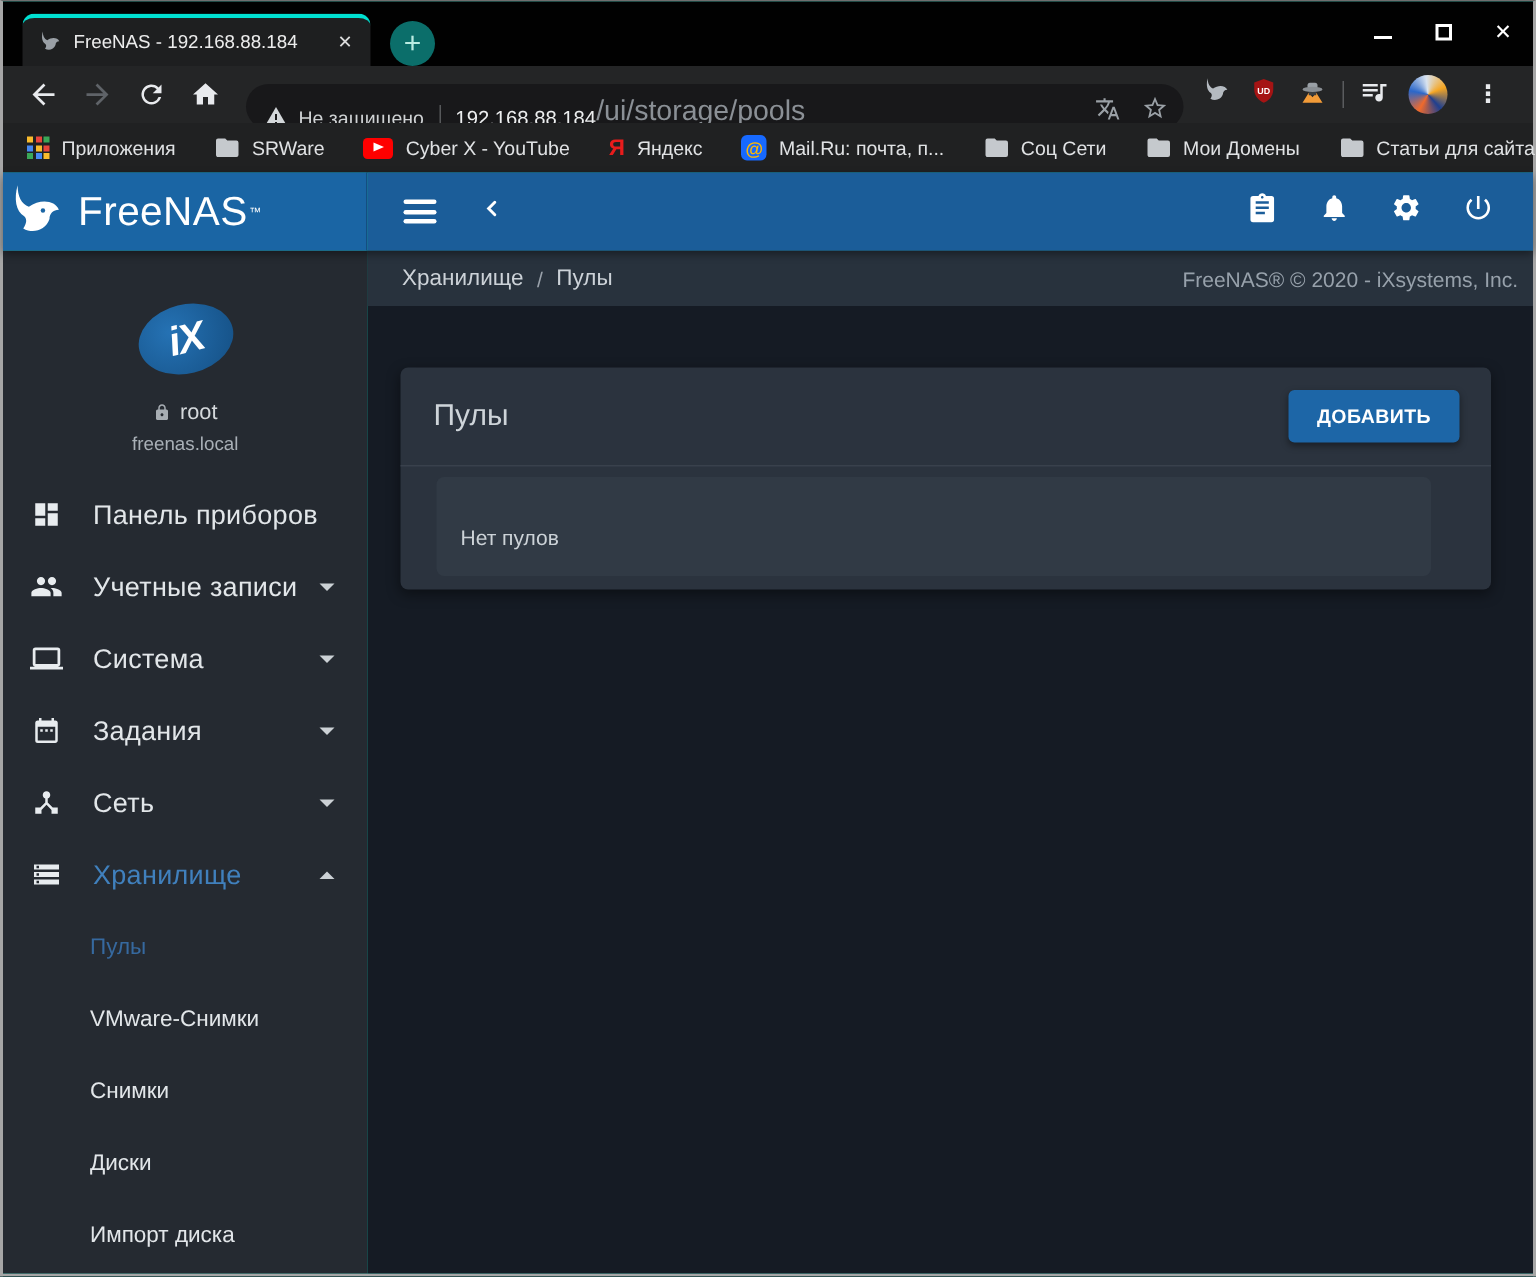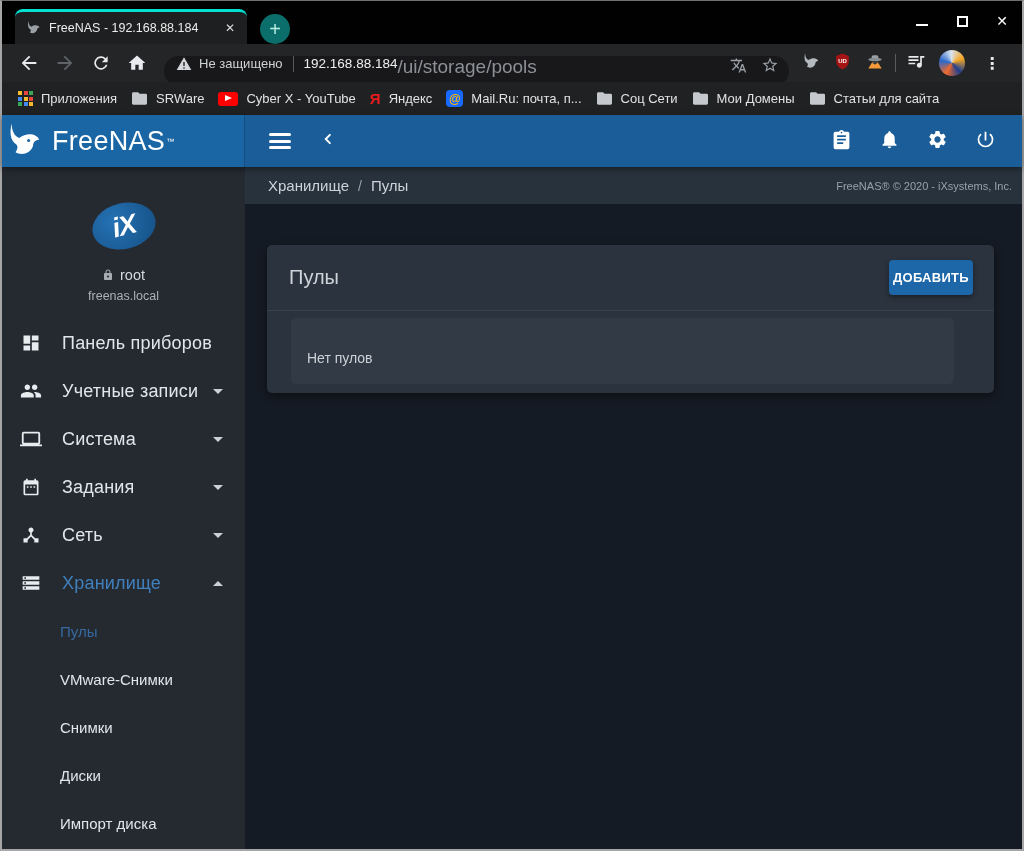--- a/index.html
+++ b/index.html
@@ -20,36 +20,36 @@
             background:#0b6e6a; color:#b9ece2; font-size:20px; display:flex; align-items:center; justify-content:center; font-weight:400; }
   .win-controls { position:absolute; right:12px; top:12px; display:flex; align-items:center; gap:24px; }
   .wc { color:#fff; display:flex; align-items:center; justify-content:center; width:16px; height:16px; }
   .wc-min { width:12px; height:2px; background:#fff; margin-top:8px; }
   .wc-max { width:11px; height:11px; border:2px solid #fff; }
   .wc-close { font-size:14px; }
 
   
   .toolbar { height:38px; background:#242526; display:flex; align-items:center; padding:0 10px 0 14px; flex:none; }
   .nav-ico { width:26px; height:26px; margin-right:10px; display:flex; align-items:center; justify-content:center; }
-  .omnibox { flex:1; height:30px; background:#18181a; border-radius:15px; display:flex; align-items:flex-start;
+  .omnibox { flex:1; height:30px; background:#18181a; border-radius:15px; display:flex; align-items:flex-end;
              padding:0 10px 0 12px; margin:16px 6px 0 4px; min-width:0; }
   .sec-label { color:#cfd2d4; font-size:13px; margin-left:7px; white-space:nowrap; }
   .omni-sep { width:1px; height:16px; background:#56585a; margin:0 10px; }
   .host { color:#eceeef; font-size:13.5px; white-space:nowrap; }
   .path { color:#8b9096; font-size:19px; white-space:nowrap; }
   .omni-spacer { flex:1; }
   .omni-right { display:flex; align-items:center; gap:14px; }
   .ext-cluster { display:flex; align-items:center; gap:13px; padding:0 6px; }
   .tb-sep { width:1px; height:18px; background:#5a5c5e; margin:0 4px; }
   .avatar { width:26px; height:26px; border-radius:50%;
             background:conic-gradient(from 210deg,#f06a2c,#2b67c9,#d8e3f0,#f5a623,#1f3f8f,#f06a2c); }
   .menu-dots { color:#e8eaed; font-size:16px; font-weight:700; padding:0 6px; }
 
   
-  .bookmarks { height:33px; background:#202122; display:flex; align-items:center; padding:0 12px 0 16px; gap:14px; flex:none; }
+  .bookmarks { height:33px; background:#202122; display:flex; align-items:center; padding:0 12px 0 16px; gap:26px; flex:none; }
   .bm { display:flex; align-items:center; gap:8px; color:#e0e2e4; font-size:13px; white-space:nowrap; }
   .apps-grid { display:grid; grid-template-columns:repeat(3,4px); grid-template-rows:repeat(3,4px); gap:1.5px; }
   .apps-grid i { display:block; }
   .apps-grid i:nth-child(1){background:#f9bb2d}.apps-grid i:nth-child(2){background:#e8453c}.apps-grid i:nth-child(3){background:#3aa757}
   .apps-grid i:nth-child(4){background:#4688f1}.apps-grid i:nth-child(5){background:#f9bb2d}.apps-grid i:nth-child(6){background:#e8453c}
   .apps-grid i:nth-child(7){background:#3aa757}.apps-grid i:nth-child(8){background:#4688f1}.apps-grid i:nth-child(9){background:#f9bb2d}
   .yt { width:20px; height:14px; background:#f00; border-radius:3px; position:relative; }
   .yt:after { content:""; position:absolute; left:7px; top:3.5px; border-left:7px solid #fff; border-top:3.5px solid transparent; border-bottom:3.5px solid transparent; }
   .ya { color:#e81c1c; font-weight:700; font-size:15px; }
   .mailru { width:17px; height:17px; background:#1769ff; border-radius:4px; color:#ffb900; font-weight:700;
@@ -68,21 +68,21 @@
   .hdr-icons { display:flex; align-items:center; gap:27px; }
 
   
   .content { flex:1; display:flex; min-height:0; }
   .sidebar { width:243px; background:#252a31; flex:none; overflow:hidden; }
   .main { flex:1; background:#151b24; display:flex; flex-direction:column; min-width:0; }
 
   .crumb-bar { height:37px; background:#28323d; display:flex; align-items:center; padding:0 10px 0 23px; flex:none; }
   .crumb { font-size:15px; color:#ccd2d8; }
   .crumb-sep { color:#9aa2ab; margin:0 9px; font-size:14px; }
-  .copyright { margin-left:auto; color:#97a1ab; font-size:11px; }
+  .copyright { margin-left:auto; color:#97a1ab; font-size:14px; }
 
   
   .user-block { padding-top:36px; text-align:center; }
   .ix-logo { width:64px; height:46px; margin:0 auto; border-radius:50%;
              background:radial-gradient(circle at 35% 35%, #2572b4, #144e82);
              transform:rotate(-14deg); display:flex; align-items:center; justify-content:center;
              color:#fff; font-weight:700; font-style:italic; font-size:27px; letter-spacing:-1px; }
   .user-line { margin-top:18px; display:flex; align-items:center; justify-content:center; gap:6px;
                color:#d5d9dc; font-size:14.5px; }
   .host-line { margin-top:6px; color:#a9b0b7; font-size:12.5px; }
@@ -99,21 +99,21 @@
   .nav-item.active .nav-label { color:#4080bd; }
   .sub-item { height:48px; display:flex; align-items:center; padding-left:58px; font-size:15px; color:#e2e6e9; cursor:pointer; }
   .sub-item.active { color:#36699f; }
 
   
   .card { margin:41px 28px 0 22px; background:#2b333e; border-radius:5px; box-shadow:0 3px 9px rgba(0,0,0,.45); }
   .card-header { height:66px; display:flex; align-items:center; justify-content:space-between;
                  padding:0 21px 0 22px; border-bottom:1px solid #39414c; }
   .card-title { font-size:20px; color:#ced4d9; font-weight:400; }
   .add-btn { background:#1d66a7; color:#fff; border:none; font-family:inherit; font-size:13px; font-weight:700;
-             letter-spacing:.3px; padding:10px 4px; border-radius:4px; box-shadow:0 2px 5px rgba(0,0,0,.4); cursor:pointer; }
+             letter-spacing:.3px; padding:10px 19px; border-radius:4px; box-shadow:0 2px 5px rgba(0,0,0,.4); cursor:pointer; }
   .card-body { padding:7px 40px 9px 24px; }
   .empty-panel { background:#313a45; border-radius:5px; height:66px; display:flex; align-items:center;
                  padding-left:16px; padding-top:14px; font-size:14px; color:#ccd2d7; }
 </style>
 </head>
 <body>
 
 <div class="window">
 
   <div class="titlebar">

